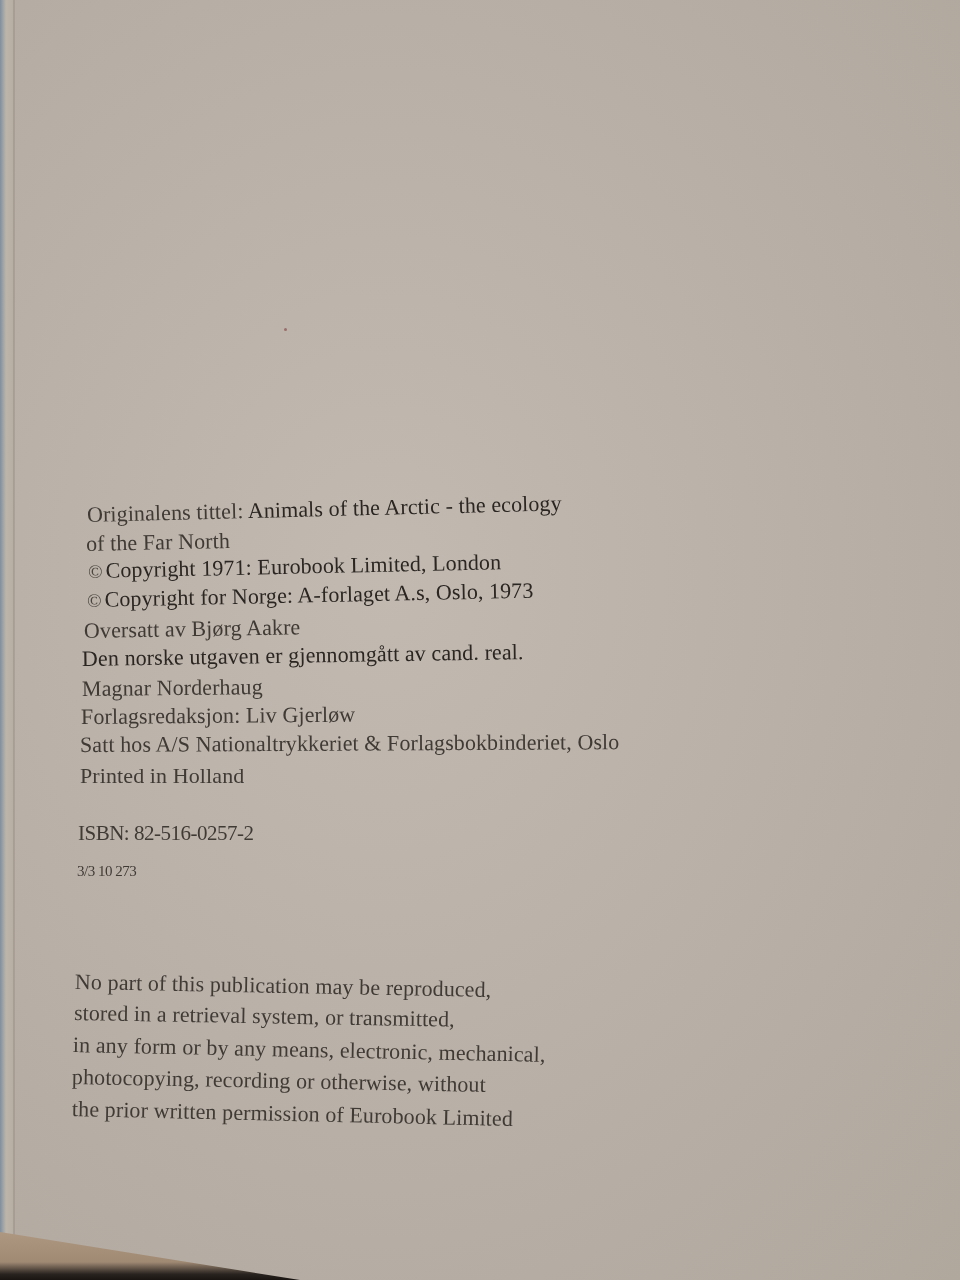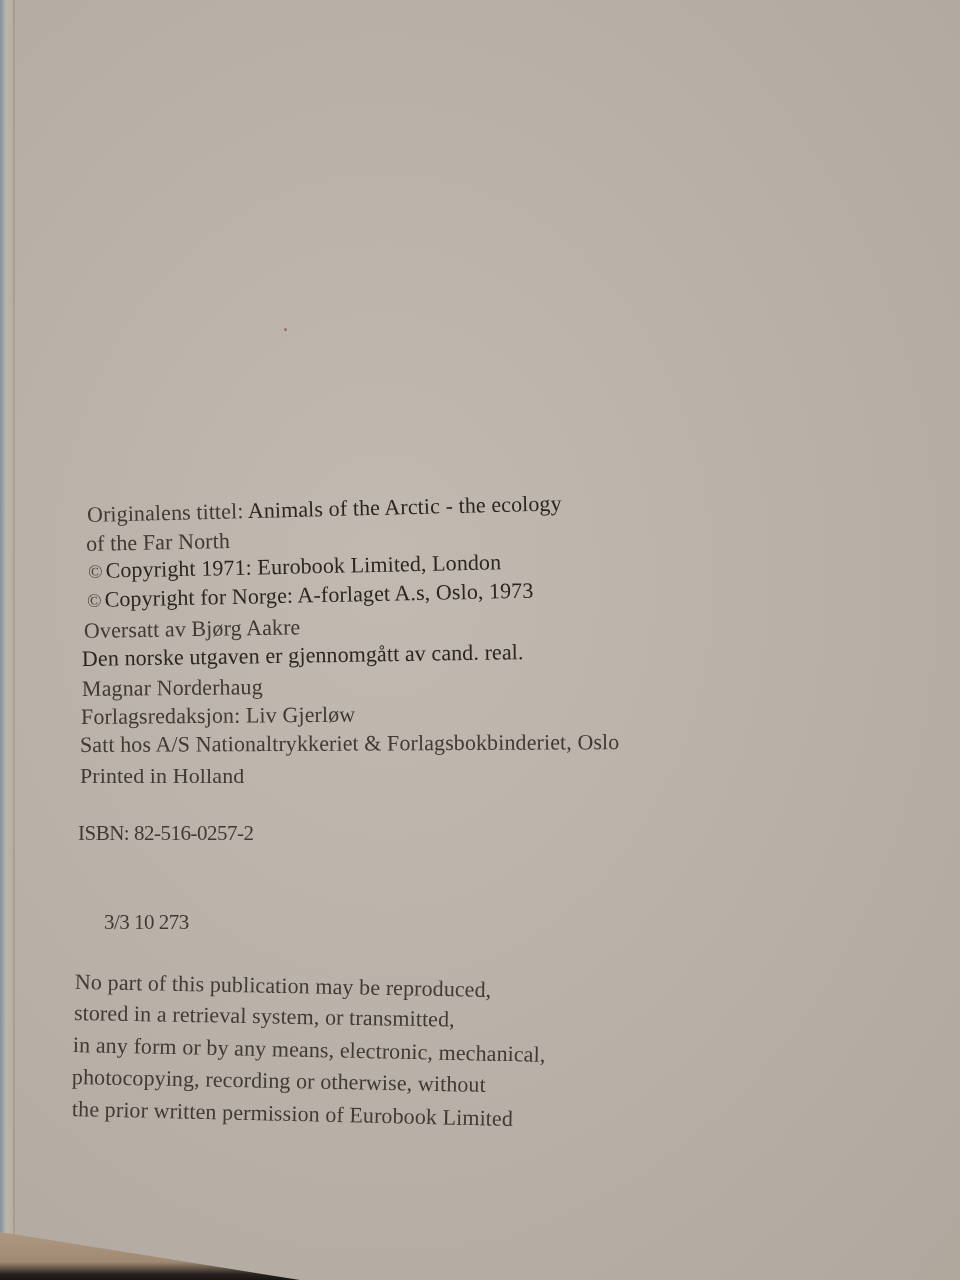--- a/index.html
+++ b/index.html
@@ -88,20 +88,20 @@
     <span class="c">©</span><span>Copyright for Norge: A-forlaget A.s, Oslo, 1973</span>
   </div>
   <div class="line faded" style="left:84px; top:620px; transform: rotate(-1.0deg);">Oversatt av Bjørg Aakre</div>
   <div class="line" style="left:82px; top:648px; transform: rotate(-0.9deg);">Den norske utgaven er gjennomgått av cand. real.</div>
   <div class="line faded" style="left:82px; top:678px; transform: rotate(-0.6deg);">Magnar Norderhaug</div>
   <div class="line faded" style="left:81px; top:706px; transform: rotate(-0.5deg);">Forlagsredaksjon: Liv Gjerløw</div>
   <div class="line faded" style="left:80px; top:734px; transform: rotate(-0.3deg);">Satt hos A/S Nationaltrykkeriet &amp; Forlagsbokbinderiet, Oslo</div>
   <div class="line faded" style="left:80px; top:765px;text-align:right;">Printed in Holland</div>
 
   <div class="line faded" style="left:78px; top:823px; font-size:21px; font-family: 'Liberation Sans Narrow','Liberation Serif', serif; letter-spacing:-0.5px;">ISBN: 82-516-0257-2</div>
-  <div class="line faded" style="left:77px; top:912px; font-size:21px; letter-spacing:-0.5px;margin-left:27px;">3/3 10 273</div>
+  <div class="line faded" style="left:77px; top:864px; font-size:15px; letter-spacing:-0.5px;">3/3 10 273</div>
 
   <div class="line faded" style="left:75px; top:971px; transform: rotate(1.1deg);">No part of this publication may be reproduced,</div>
   <div class="line faded" style="left:74px; top:1002px; transform: rotate(1.0deg);">stored in a retrieval system, or transmitted,</div>
   <div class="line faded" style="left:73px; top:1034px; transform: rotate(1.2deg);">in any form or by any means, electronic, mechanical,</div>
   <div class="line faded" style="left:72px; top:1066px; transform: rotate(1.1deg);">photocopying, recording or otherwise, without</div>
   <div class="line faded" style="left:72px; top:1098px; transform: rotate(1.3deg);">the prior written permission of Eurobook Limited</div>
 </div>
 
 </body></html>

